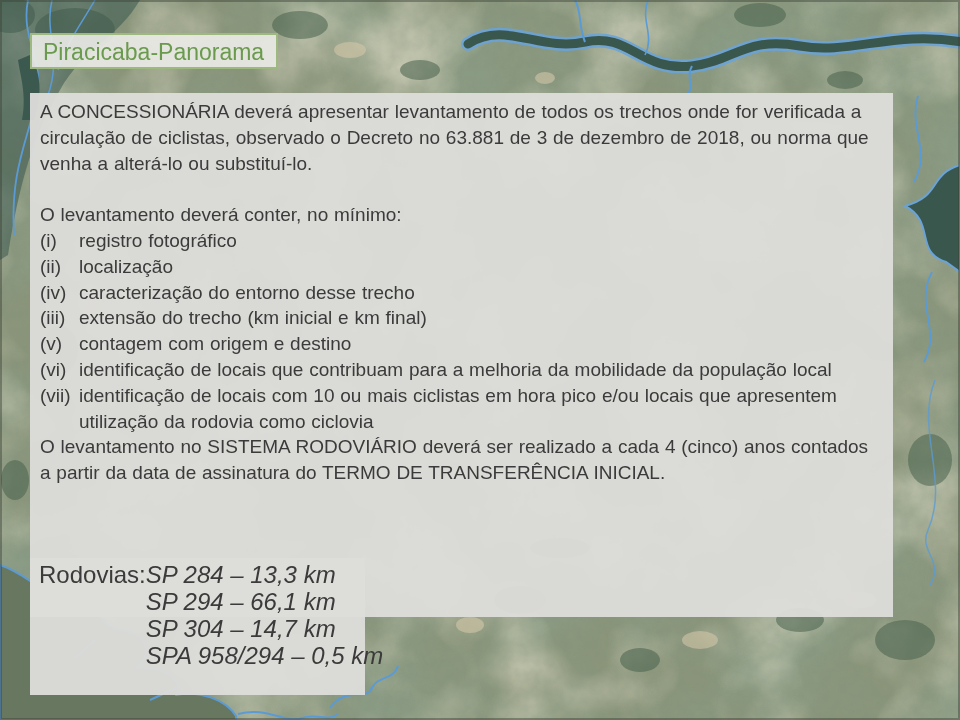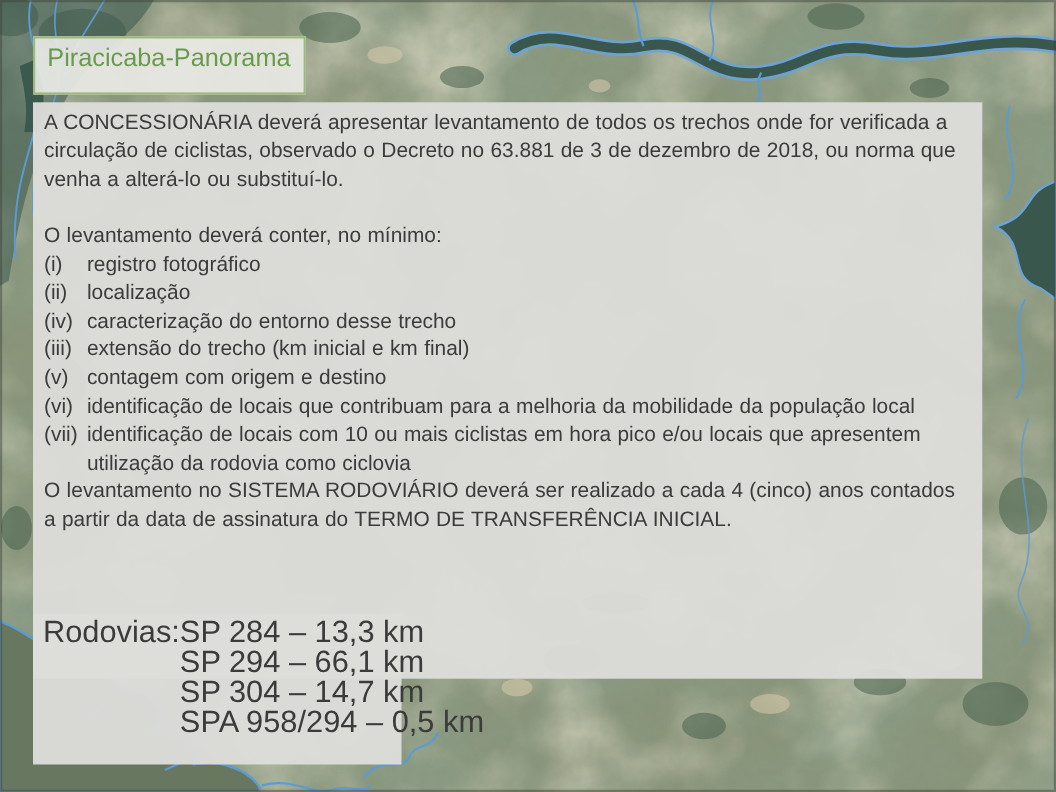--- a/index.html
+++ b/index.html
@@ -7,21 +7,21 @@
     position:relative;width:960px;height:720px;overflow:hidden;
     font-family:"Liberation Sans", sans-serif;
     box-shadow:inset 0 0 0 2px rgba(60,66,56,.5);
   }
   .slide::after{content:"";position:absolute;inset:0;box-shadow:inset 0 0 0 2px rgba(60,66,56,.45);pointer-events:none;z-index:5;}
   .map{position:absolute;inset:0;z-index:0;display:block;}
   .title-box{
     position:absolute;left:30px;top:33px;z-index:2;
     background:rgba(232,233,228,.93);
     border:2px solid #9db97f;
-    padding:3px 12px 18px 11px;
+    padding:3px 12px 1px 11px;
     font-size:23px;line-height:28px;
     color:#6a9a4d;
     white-space:nowrap;
   }
   .body-box{
     position:absolute;left:30px;top:93px;width:863px;height:524px;z-index:2;
     box-sizing:border-box;
     background:rgba(221,221,218,.96);
     padding:6px 10px 0 10px;
     font-size:19px;line-height:25.8px;color:#3b3b3b;
@@ -30,25 +30,25 @@
   .body-box p{margin:0;}
   .para-intro{margin-bottom:25.8px !important;}
   .item{display:flex;}
   .marker{flex:0 0 auto;min-width:39px;white-space:nowrap;}
   .itext{flex:1;}
   .rodovias-box{
     position:absolute;left:30px;top:558px;width:335px;height:137px;z-index:2;
     box-sizing:border-box;
     background:rgba(221,221,218,.96);
     padding:3px 8px 0 9px;
-    font-size:28px;line-height:27px;color:#3b3b3b;
+    font-size:24px;line-height:27px;color:#3b3b3b;
     display:flex;align-items:flex-start;
   }
   .rlabel{flex:0 0 95px;}
-  .rlist div{white-space:nowrap;}
+  .rlist div{white-space:nowrap;font-style:italic;}
 </style>
 </head>
 <body>
 
 <div class="slide">
 
   <svg class="map" width="960" height="720" viewBox="0 0 960 720" preserveAspectRatio="none">
     <defs>
       <filter id="blotchDark" x="0%" y="0%" width="100%" height="100%">
         <feTurbulence type="fractalNoise" baseFrequency="0.008" numOctaves="3" seed="11" result="n"></feTurbulence>

